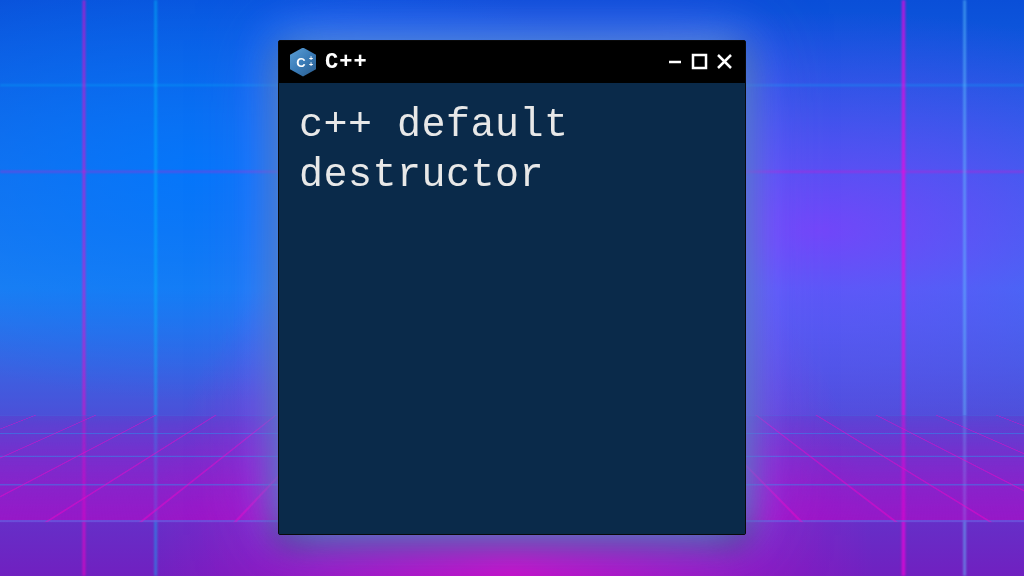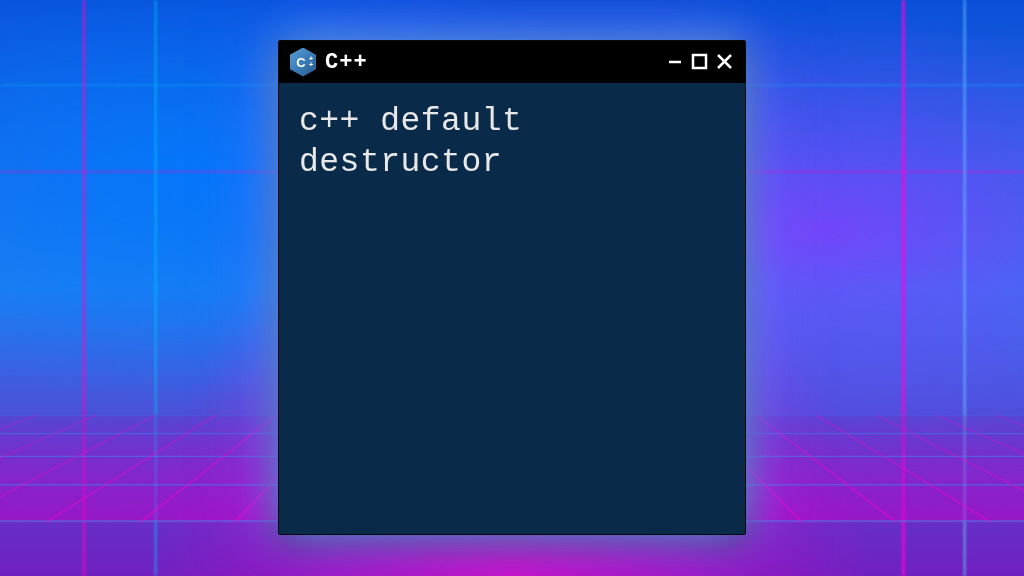--- a/index.html
+++ b/index.html
@@ -143,21 +143,21 @@
     }
     
     .terminal-body {
       flex: 1;
       background: #0a2a4a;
       padding: 18px 20px;
     }
     
     .terminal-text {
       color: #e8e8e8;
-      font-size: 33px;
+      font-size: 40px;
       line-height: 1.25;
       font-family: 'Consolas', 'Courier New', monospace;
       letter-spacing: 0.5px;
       white-space: pre-line;
     }
   </style>
 </head>
 <body>
 
 <div class="background"></div>

